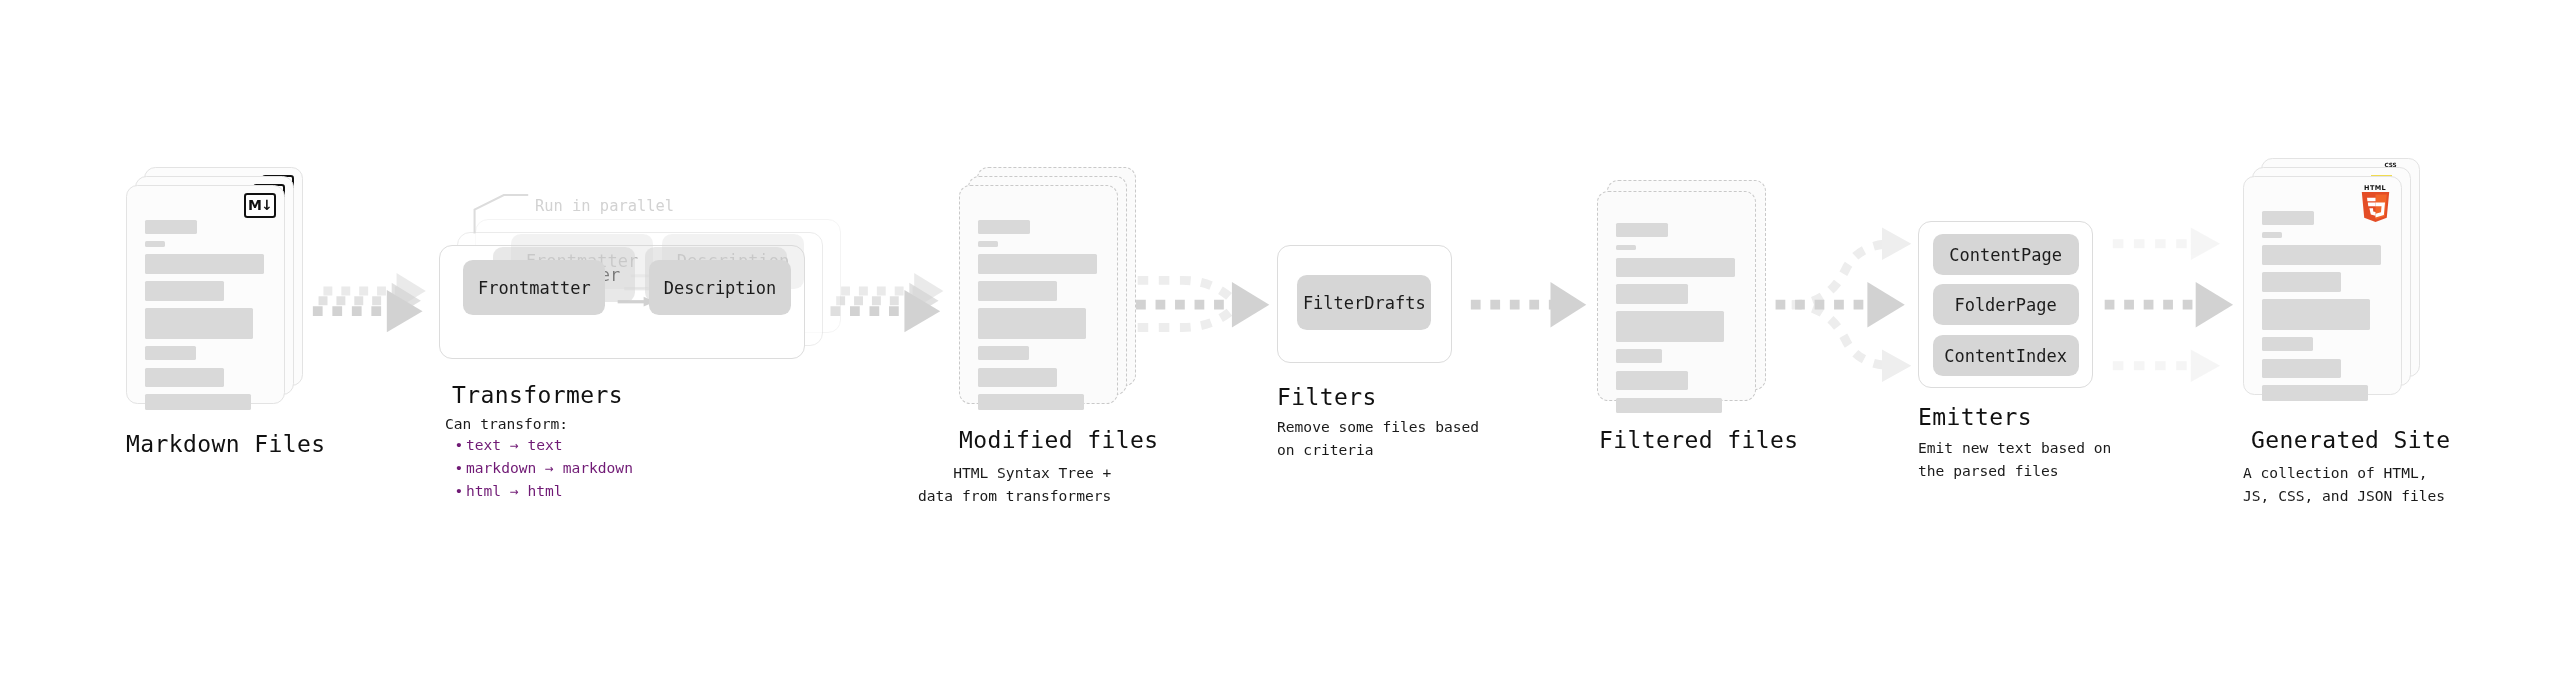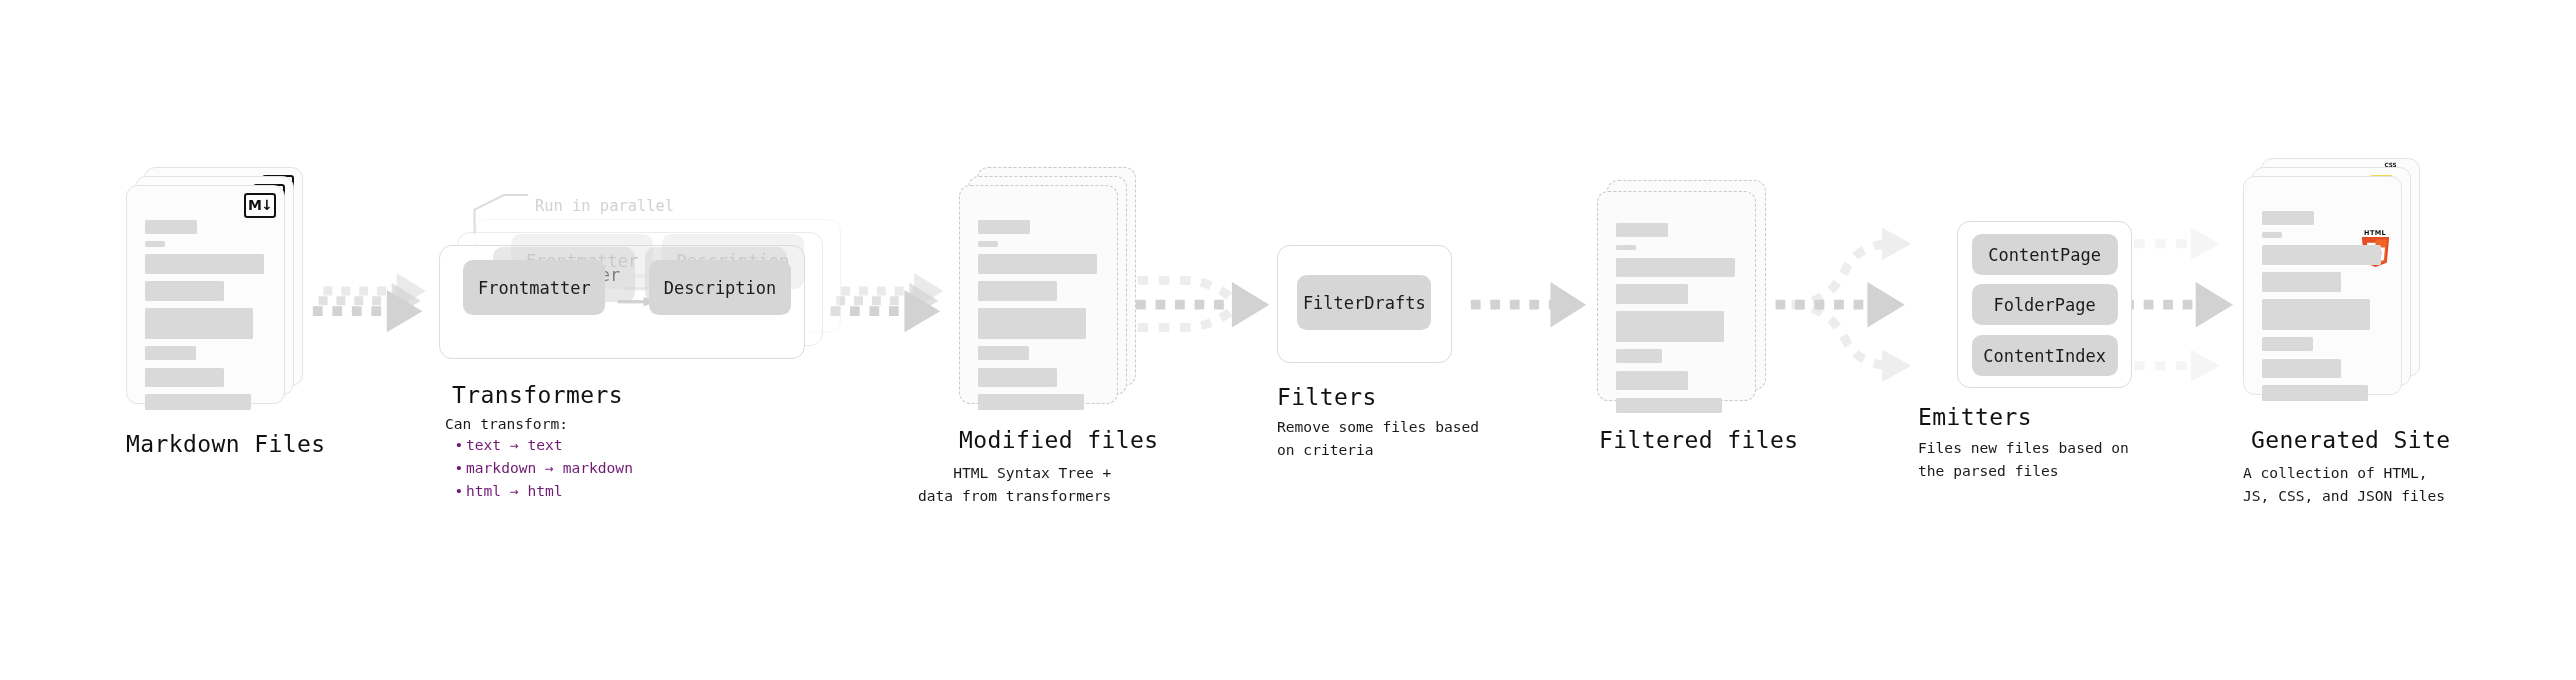--- a/index.html
+++ b/index.html
@@ -43,21 +43,21 @@
   }
 
   .css-badge{width:21px;height:6.5px;background:#264de4;position:relative;}
   .css-badge::before{
     content:"CSS";position:absolute;left:0;right:0;top:-7.3px;
     font-family:"DejaVu Sans","Liberation Sans",sans-serif;
     font-size:5.7px;font-weight:bold;color:#111;text-align:center;letter-spacing:0px;
   }
   .js-badge{width:21px;height:21px;background:#f0db4f;}
 
-  .html5{width:29px;height:25px;position:relative;margin-top:45px;}
+  .html5{width:29px;height:25px;position:relative;}
   .html5 .h5word{
     position:absolute;left:0;right:0;top:-0.8px;text-align:center;
     font-family:"DejaVu Sans","Liberation Sans",sans-serif;
     font-size:6.5px;font-weight:bold;color:#111;letter-spacing:0.4px;
   }
 
   
   .panel{
     position:absolute;box-sizing:border-box;
     border:1.6px solid #dcdcdc;border-radius:13px;background:#ffffff;
@@ -292,28 +292,28 @@
           <div class="bar" style="width:108px;height:31px;"></div>
           <div class="bar" style="width:46px;height:14px;"></div>
           <div class="bar" style="width:72px;height:19.5px;"></div>
           <div class="bar" style="width:106px;height:15.4px;"></div>
         </div>
       </div>
     </div>
   </div>
   <div class="title" style="left:1599px;top:427px;">Filtered files</div>
 
-  <div class="node" style="left:1918px;top:221px;width:175px;height:190px;margin-left:39px;">
+  <div class="node" style="left:1918px;top:221px;width:175px;height:190px;">
     <div class="panel" style="left:0;top:0;width:175px;height:167px;"></div>
     <div class="chip" style="left:14.6px;top:13px;width:146px;height:41px;">ContentPage</div>
     <div class="chip" style="left:14.6px;top:63px;width:146px;height:41px;">FolderPage</div>
     <div class="chip" style="left:14.6px;top:114px;width:146px;height:41px;">ContentIndex</div>
   </div>
   <div class="title" style="left:1918px;top:404px;">Emitters</div>
-  <div class="desc" style="left:1918px;top:437px;">Files new files based on
+  <div class="desc" style="left:1918px;top:437px;">Emit new text based on
 the parsed files</div>
 
   <div class="node" style="left:2243px;top:158px;width:195px;height:260px;">
     <div class="doc-stack" style="width:195px;height:260px;position:relative;">
 
       <div class="doc back2" style="width:159px;height:219px;">
         <div class="badge" style="right:18px;top:9.8px;">
           <div class="css-badge"></div>
         </div>
       </div>

